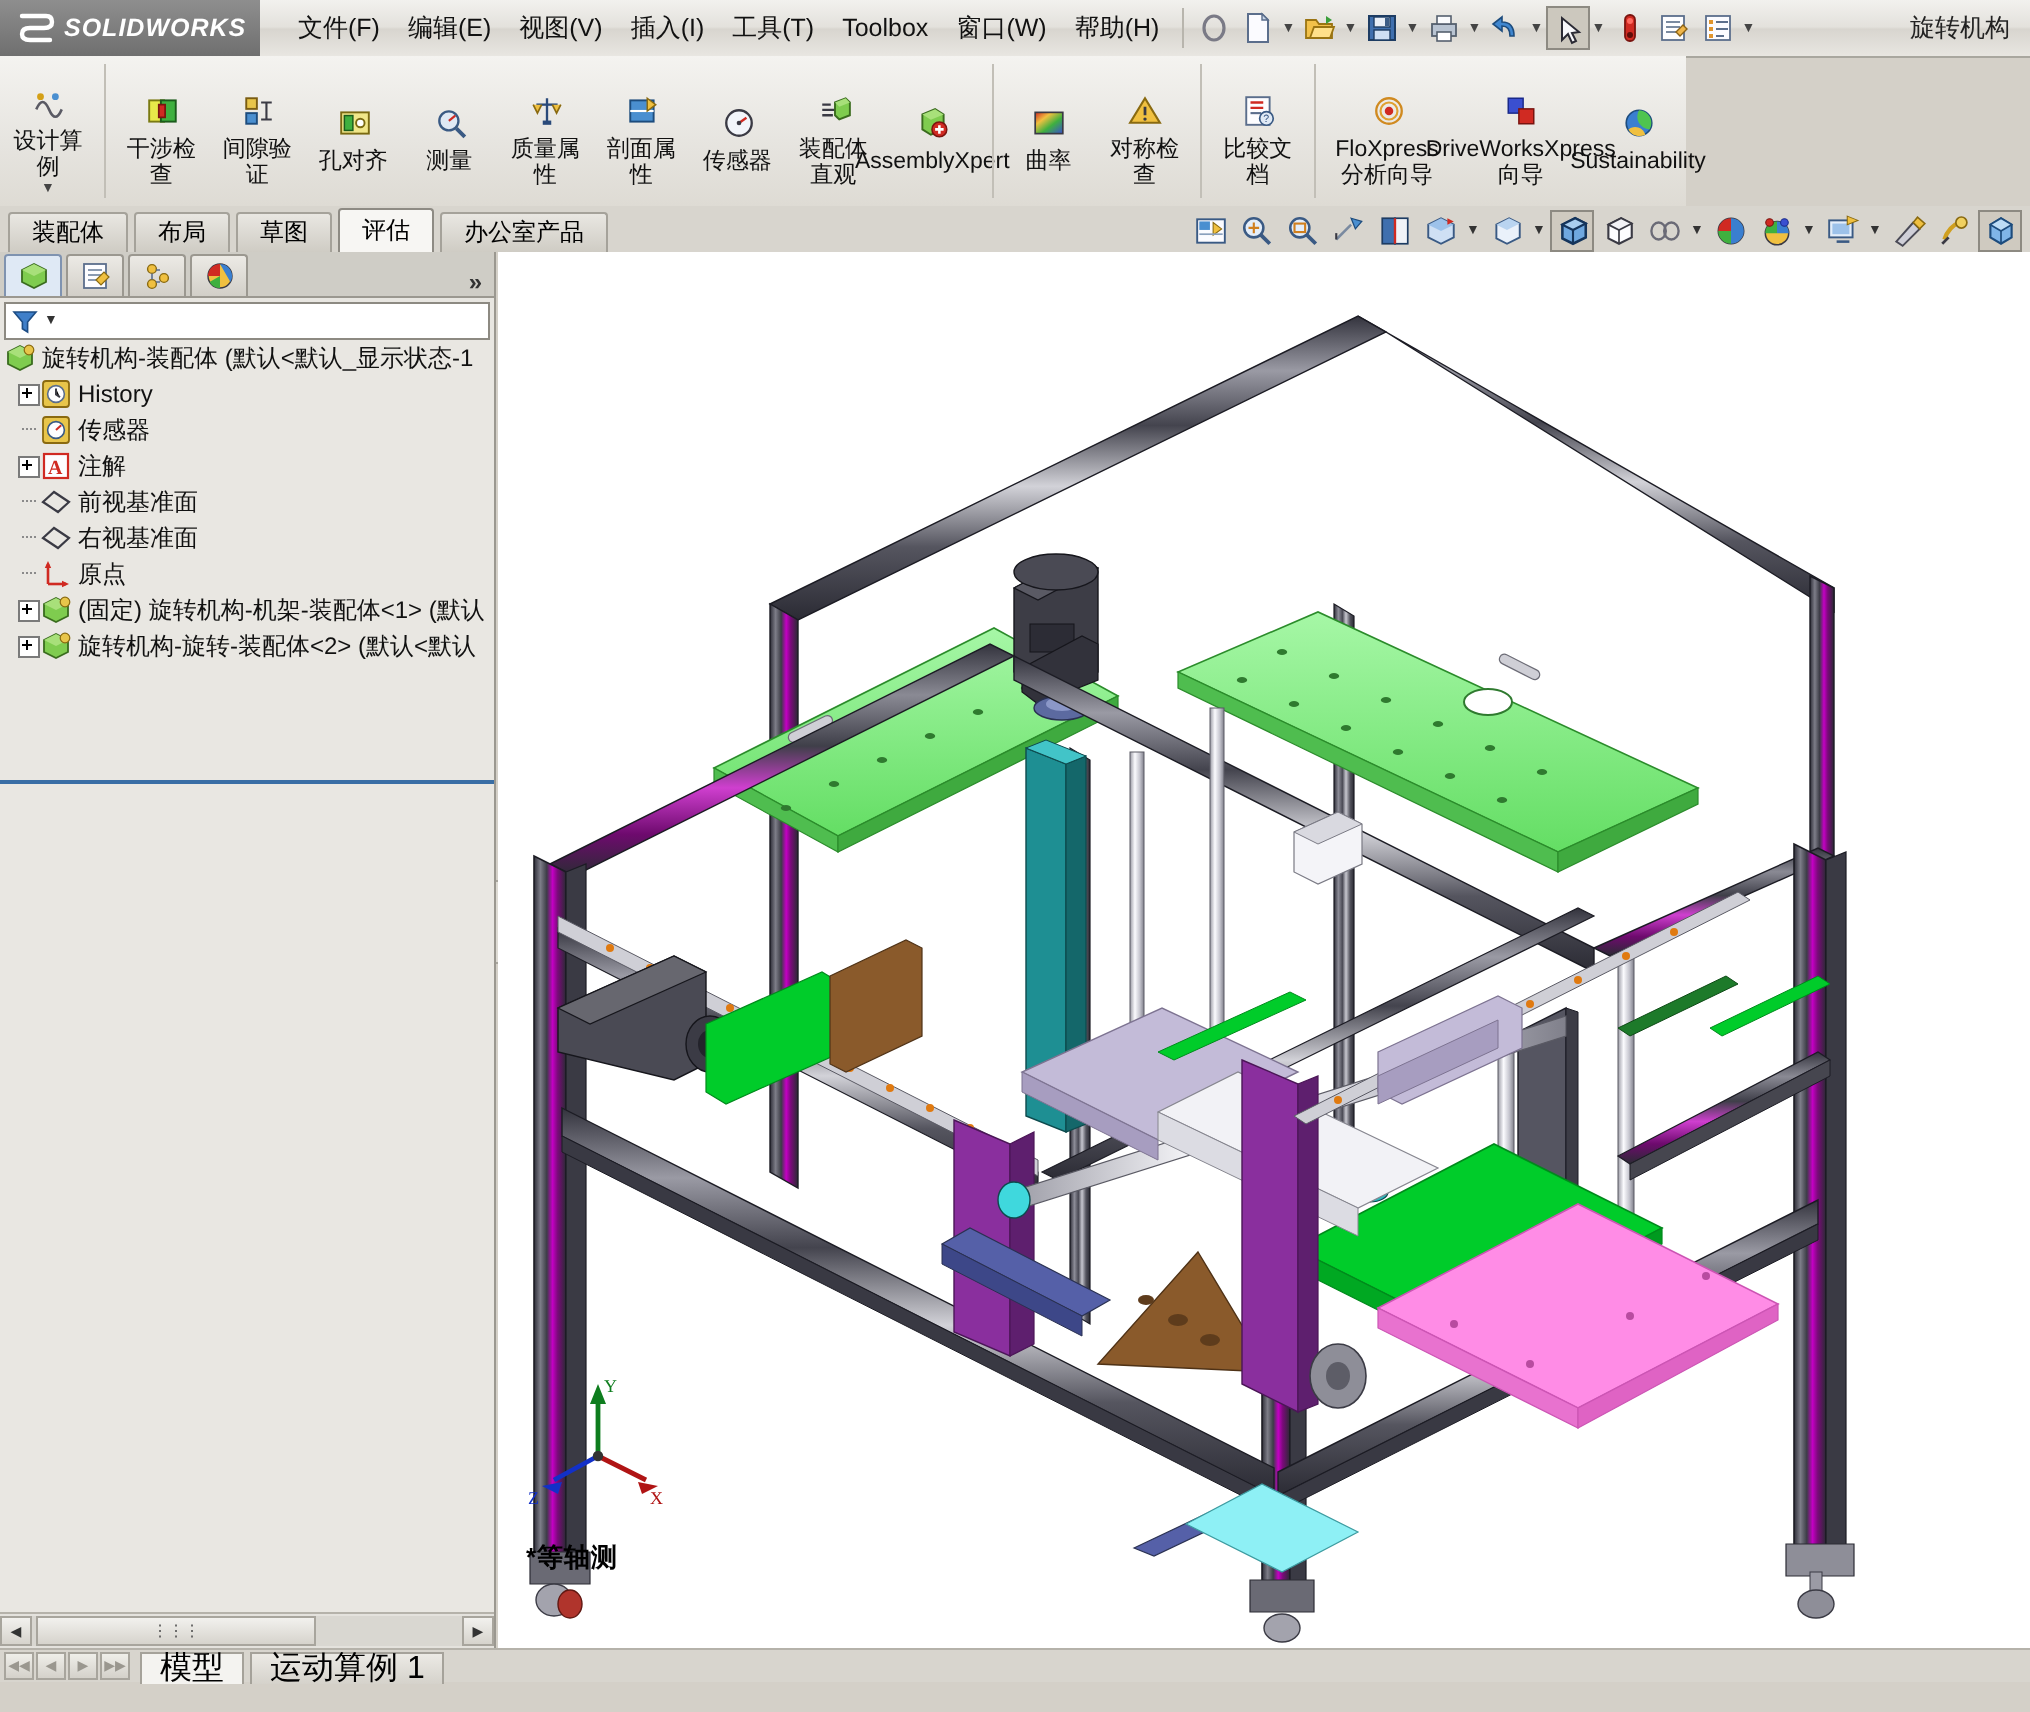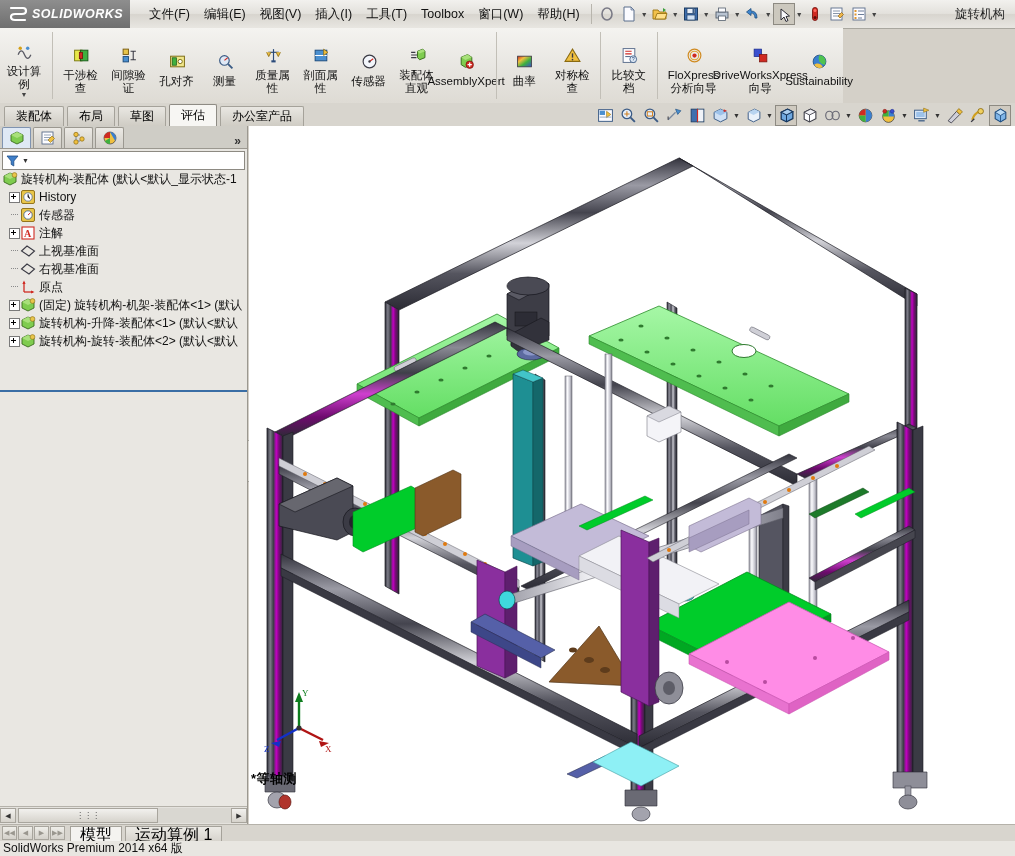--- a/index.html
+++ b/index.html
@@ -87,21 +87,21 @@
 
   
   .splitter{position:absolute;left:248px;top:440px;width:7px;height:40px;background:#dedbd4;
             border:1px solid #a8a59d;border-left:none;border-radius:0 3px 3px 0;
             display:flex;flex-direction:column;align-items:center;justify-content:center;gap:3px;}
   .splitter b{display:block;width:3px;height:3px;border-left:2px solid #7d7a73;}
 
   
   .graphics{position:absolute;left:249px;top:126px;right:0;bottom:32px;background:#fff;overflow:hidden;}
   .triad{position:absolute;left:12px;bottom:62px;width:78px;height:78px;}
-  .viewlabel{position:absolute;left:2px;bottom:36px;font-size:13px;font-weight:bold;color:#000;
+  .viewlabel{position:absolute;left:14px;bottom:36px;font-size:13px;font-weight:bold;color:#000;
              letter-spacing:0.5px;}
 
   
   .bottombar{position:absolute;left:0;bottom:15px;width:1015px;height:17px;background:#d8d5ce;
              border-top:1px solid #b5b2aa;display:flex;align-items:center;padding-left:2px;
              box-sizing:border-box;}
   .nav-b{width:15px;height:14px;background:linear-gradient(to bottom,#efeee9,#d4d1ca);
          border:1px solid #a8a59d;margin-right:1px;display:flex;align-items:center;
          justify-content:center;font-size:7px;color:#9a978f;box-sizing:border-box;cursor:default;}
   .btab{height:15px;line-height:15px;padding:0 9px;font-size:16px;margin-right:3px;
@@ -603,21 +603,21 @@
               <text x="4" y="12" font-size="10" font-weight="bold" fill="#d02a22" font-family="Liberation Serif,serif">A</text>
             </svg></span>
           <span class="tlabel">注解</span>
         </div>
         <div class="trow">
           <span class="tindent"></span>
           <span class="tdot"></span>
           <span class="tico"><svg width="16" height="16" viewBox="0 0 16 16">
               <polygon points="1.5,8 7,3 14.5,8 9,13" fill="none" stroke="#3a3a44" stroke-width="1.1"></polygon>
             </svg></span>
-          <span class="tlabel">上视基准面</span>
+          <span class="tlabel">前视基准面</span>
         </div>
         <div class="trow">
           <span class="tindent"></span>
           <span class="tdot"></span>
           <span class="tico"><svg width="16" height="16" viewBox="0 0 16 16">
               <polygon points="1.5,8 7,3 14.5,8 9,13" fill="none" stroke="#3a3a44" stroke-width="1.1"></polygon>
             </svg></span>
           <span class="tlabel">右视基准面</span>
         </div>
         <div class="trow">
@@ -635,32 +635,20 @@
           <span class="tindent"></span>
           <span class="texp">
             <i></i>
           </span>
           <span class="tico"><svg width="16" height="16" viewBox="0 0 16 16">
               <polygon points="2,5 8,2 14,5 14,11 8,14 2,11" fill="#7fcc4f" stroke="#3a6c1e" stroke-width="0.9"></polygon>
               <polygon points="2,5 8,2 14,5 8,8" fill="#a8e07a"></polygon>
               <circle cx="12.5" cy="4" r="2.4" fill="#e8c54a" stroke="#8a6a10" stroke-width="0.6"></circle>
             </svg></span>
           <span class="tlabel">(固定) 旋转机构-机架-装配体&lt;1&gt;  (默认</span>
-        </div>
-        <div class="trow">
-          <span class="tindent"></span>
-          <span class="texp">
-            <i></i>
-          </span>
-          <span class="tico"><svg width="16" height="16" viewBox="0 0 16 16">
-              <polygon points="2,5 8,2 14,5 14,11 8,14 2,11" fill="#7fcc4f" stroke="#3a6c1e" stroke-width="0.9"></polygon>
-              <polygon points="2,5 8,2 14,5 8,8" fill="#a8e07a"></polygon>
-              <circle cx="12.5" cy="4" r="2.4" fill="#e8c54a" stroke="#8a6a10" stroke-width="0.6"></circle>
-            </svg></span>
-          <span class="tlabel">旋转机构-升降-装配体&lt;1&gt;  (默认&lt;默认</span>
         </div>
         <div class="trow">
           <span class="tindent"></span>
           <span class="texp">
             <i></i>
           </span>
           <span class="tico"><svg width="16" height="16" viewBox="0 0 16 16">
               <polygon points="2,5 8,2 14,5 14,11 8,14 2,11" fill="#7fcc4f" stroke="#3a6c1e" stroke-width="0.9"></polygon>
               <polygon points="2,5 8,2 14,5 8,8" fill="#a8e07a"></polygon>
               <circle cx="12.5" cy="4" r="2.4" fill="#e8c54a" stroke="#8a6a10" stroke-width="0.6"></circle>
@@ -977,16 +965,13 @@
     <div class="nav-b">◀◀</div>
     <div class="nav-b">◀</div>
     <div class="nav-b">▶</div>
     <div class="nav-b">▶▶</div>
     <div id="btabs" style="display:flex;align-items:flex-end;height:17px;margin-left:4px;">
         <div class="btab active">模型</div>
         <div class="btab">运动算例 1</div>
       </div>
   </div>
 
-  <div class="statusbar">
-    <span>SolidWorks Premium 2014 x64 版</span>
-  </div>
 </div>
 
 </body></html>

